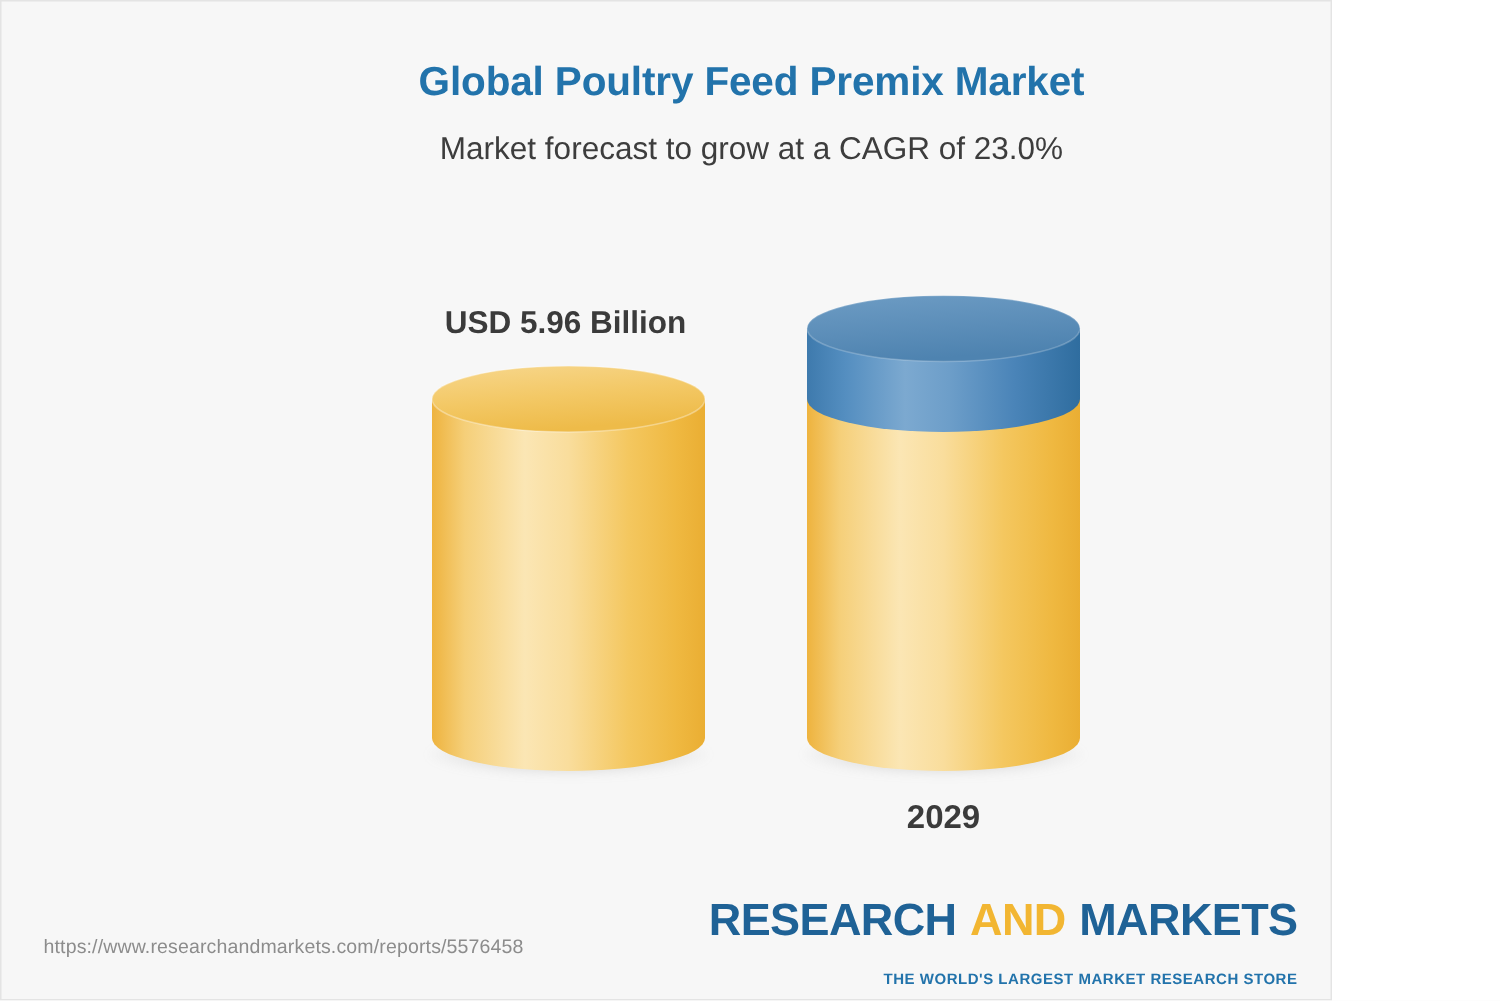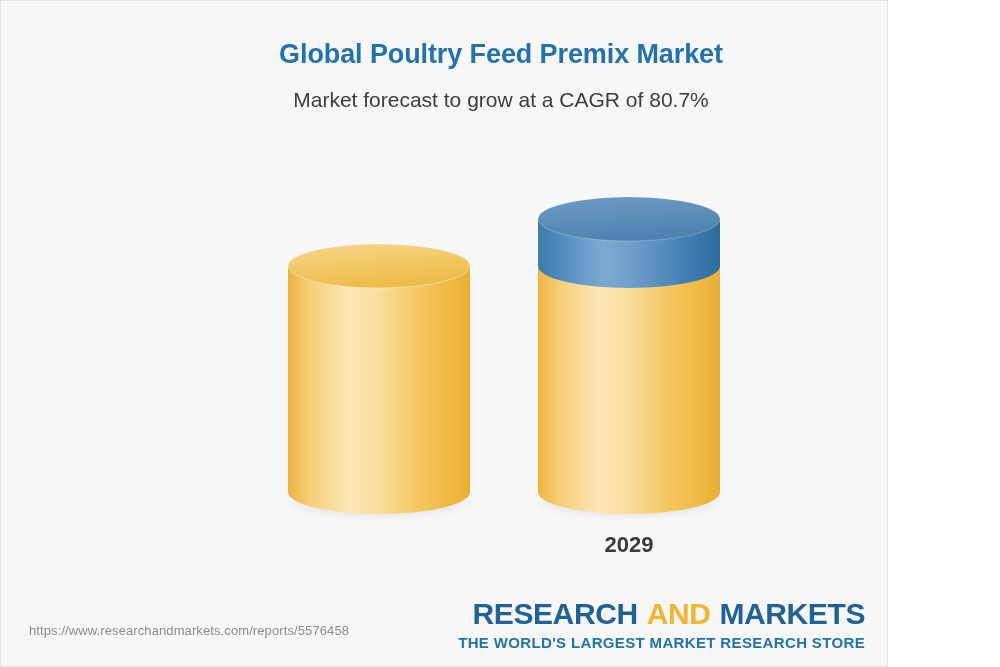--- a/index.html
+++ b/index.html
@@ -108,38 +108,39 @@
   #logo-main {
     font-size: 30px;
     font-weight: bold;
     letter-spacing: -0.4px;
     line-height: 1.0;
     white-space: nowrap;
   }
   .logo-blue { color: #1f6296; }
   .logo-gold { color: #f2b632; }
   #logo-tagline {
-    margin-top: 5px;
-    font-size: 15px;
+    margin-top: 19px;
+    font-size: 10px;
     font-weight: bold;
     color: #2273ab;
     letter-spacing: 0.35px;
     white-space: nowrap;
   }
 </style>
 </head>
 <body>
 
 <div id="canvas">
 
   <div id="title">Global Poultry Feed Premix Market</div>
-  <div id="subtitle">Market forecast to grow at a CAGR of 80.7%</div>
+  <div id="subtitle">Market forecast to grow at a CAGR of 23.0%</div>
 
   <div id="plot">
 
+    <div class="value-label" style="left:246px; top:203px;">USD 5.96 Billion</div>
 
     <div class="cyl-shadow" style="left:283px; top:487px; width:190px; height:30px;"></div>
 
     <svg class="bar-group" style="left:283px; top:243px;" width="190" height="275" viewBox="0 0 190 275">
       <defs>
         <linearGradient id="yelBody2024" x1="0" y1="0" x2="1" y2="0">
           <stop offset="0%" stop-color="#eeb33e"></stop>
           <stop offset="12%" stop-color="#f5cf79"></stop>
           <stop offset="34%" stop-color="#fbe6b4"></stop>
           <stop offset="50%" stop-color="#f9dd9c"></stop>

